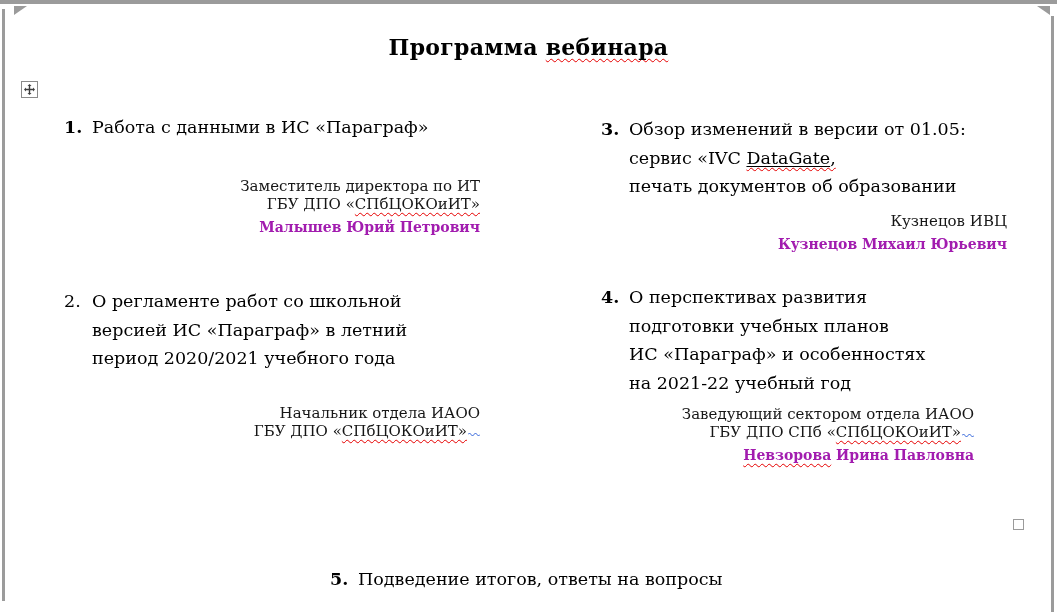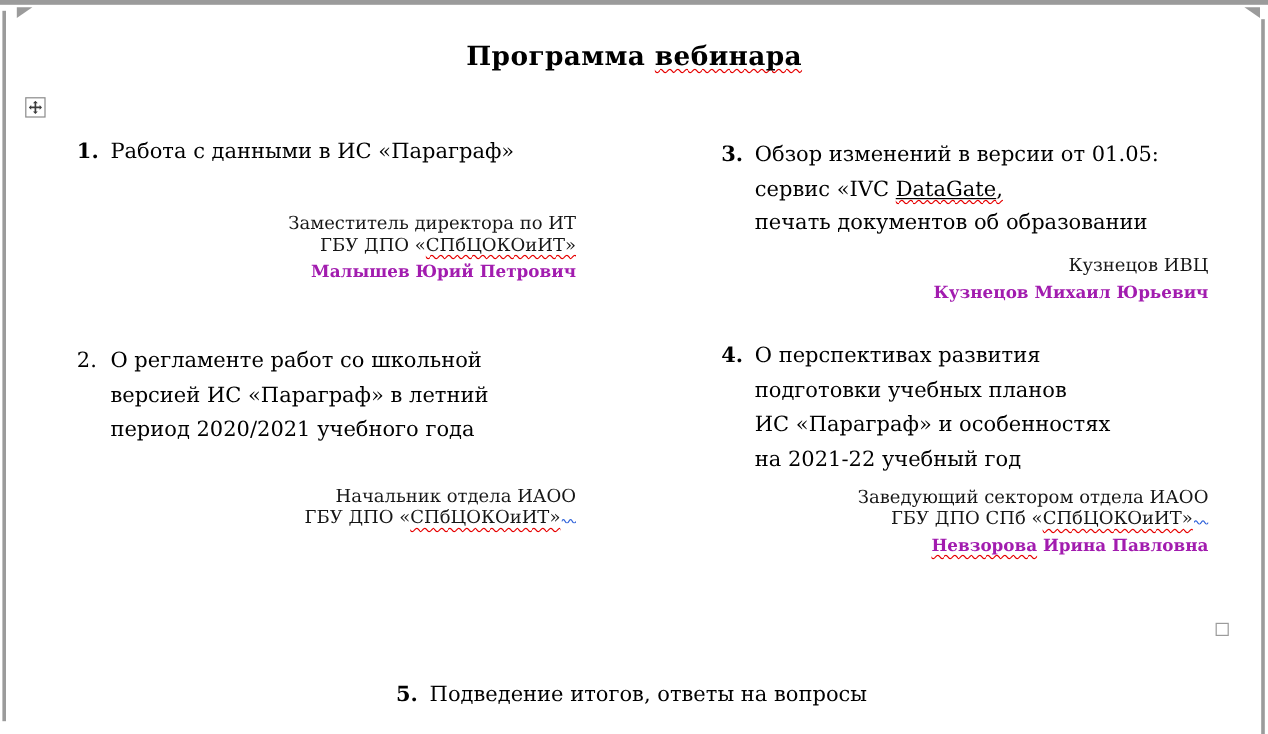--- a/index.html
+++ b/index.html
@@ -40,21 +40,21 @@
   .i2 { left:64px;  top:287px; }
   .i3 { left:601px; top:115px; }
   .i4 { left:601px; top:283px; }
   .i5 { left:330px; top:565px; }
 
   .speaker { position:absolute; width:300px; text-align:right; font-size:15px; line-height:18px; color:#161616; }
   .speaker .name { font-size:14px; font-weight:bold; margin-top:5px; color:#a21caf; }
   .s1 { left:180px; top:177px; }
   .s2 { left:180px; top:404px; }
   .s3 { left:707px; top:212px; }
-  .s4 { left:707px; top:405px; }
+  .s4 { left:674px; top:405px; }
 
   .sp-red {
     text-decoration-line:underline; text-decoration-style:wavy;
     text-decoration-color:#e60000; text-decoration-thickness:1px;
     text-underline-offset:3px; text-decoration-skip-ink:none;
   }
   .u-solid {
     text-decoration-line:underline; text-decoration-style:solid;
     text-decoration-color:#000; text-decoration-thickness:1px;
     text-underline-offset:2px; text-decoration-skip-ink:none;

